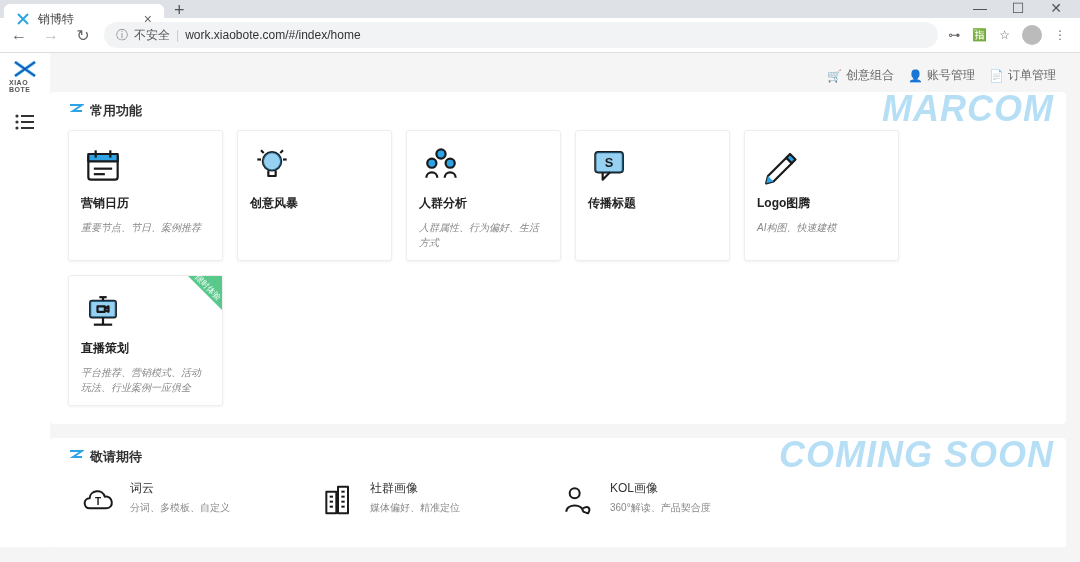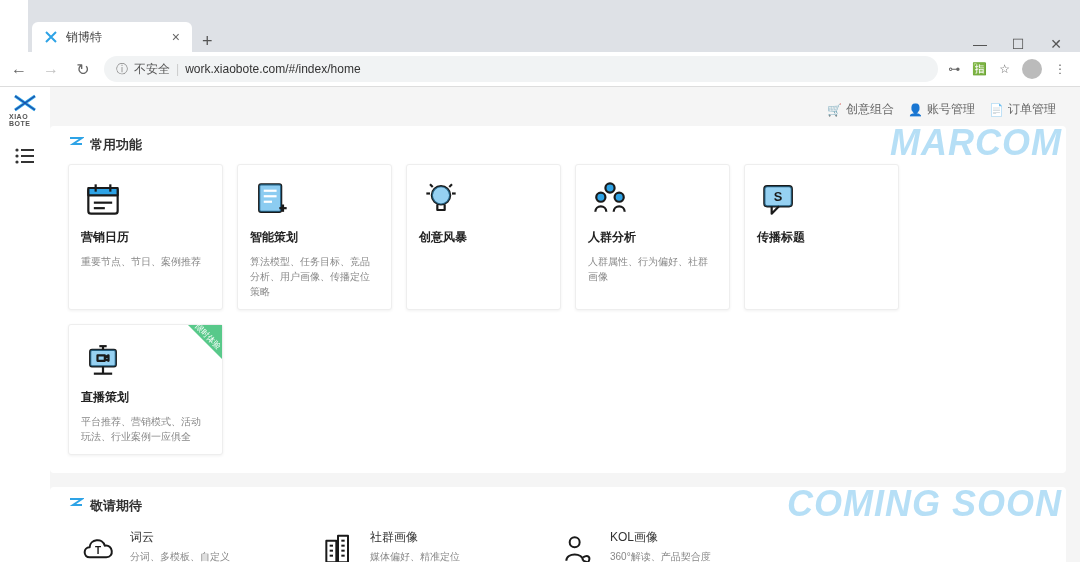--- a/index.html
+++ b/index.html
@@ -1,20 +1,20 @@
 <!DOCTYPE html>
 <html><head>
   <meta charset="utf-8">
   <style>
     * { margin: 0; padding: 0; box-sizing: border-box; }
     body { font-family: -apple-system, BlinkMacSystemFont, "Segoe UI", Arial, sans-serif; background: #f5f5f5; font-size: 12px; color: #333; }
 
     
     .browser-chrome { background: #fff; border-bottom: 1px solid #ddd; }
-    .tab-bar { display: flex; align-items: flex-end; height: 52px; padding: 0 4px; background: #dee1e6; margin-left: 28px; }
+    .tab-bar { display: flex; align-items: flex-start; height: 18px; padding: 0 4px; background: #dee1e6; }
     .tab { display: flex; align-items: center; gap: 8px; background: #fff; height: 30px; padding: 0 12px; border-radius: 6px 6px 0 0; margin-top: 4px; min-width: 160px; }
     .tab-favicon { width: 14px; height: 14px; display: flex; align-items: center; justify-content: center; }
     .tab-title { font-size: 12px; color: #444; flex: 1; }
     .tab-close { color: #666; font-size: 14px; cursor: pointer; }
     .new-tab { color: #555; font-size: 18px; padding: 0 10px; cursor: pointer; }
     .window-controls { margin-left: auto; display: flex; gap: 18px; padding-right: 10px; color: #555; }
     .window-controls span { display: inline-flex; width: 20px; justify-content: center; cursor: pointer; font-size: 14px; }
 
     .addr-bar { display: flex; align-items: center; height: 34px; padding: 0 8px; gap: 10px; }
     .nav-btn { width: 22px; height: 22px; display: flex; align-items: center; justify-content: center; color: #666; cursor: pointer; font-size: 16px; }
@@ -28,31 +28,31 @@
     .app { display: flex; height: calc(562px - 68px); }
     .sidebar { width: 50px; background: #fff; display: flex; flex-direction: column; align-items: center; padding-top: 6px; gap: 18px; }
     .logo { width: 32px; height: 36px; display: flex; flex-direction: column; align-items: center; }
     .menu-toggle { color: #333; cursor: pointer; }
 
     .main { flex: 1; padding: 10px 14px 14px 0; overflow: auto; background: #f5f5f5; }
     .top-links { display: flex; justify-content: flex-end; gap: 14px; padding: 4px 10px 8px; font-size: 12px; color: #666; }
     .top-links .tl { display: inline-flex; align-items: center; gap: 4px; cursor: pointer; }
 
     .panel { background: #fff; border-radius: 4px; padding: 10px 18px 18px; margin-bottom: 14px; position: relative; }
-    .panel-title-row { display: flex; align-items: flex-start; gap: 6px; margin-bottom: 10px; }
+    .panel-title-row { display: flex; align-items: center; gap: 6px; margin-bottom: 10px; }
     .panel-arrow { color: #2ea3e6; }
     .panel-title { font-size: 13px; font-weight: 600; }
 
-    .watermark { position: absolute; right: 4px; top: -4px; font-size: 36px; font-weight: 800; font-style: italic; color: rgba(46,163,230,0.35); letter-spacing: 1px; pointer-events: none; white-space: nowrap; }
+    .watermark { position: absolute; right: 12px; top: -4px; font-size: 36px; font-weight: 800; font-style: italic; color: rgba(46,163,230,0.35); letter-spacing: 1px; pointer-events: none; white-space: nowrap; }
 
     .cards { display: flex; flex-wrap: wrap; gap: 14px; }
     .card { width: 155px; min-height: 118px; background: #fff; border: 1px solid #eee; box-shadow: 0 1px 3px rgba(0,0,0,0.06); border-radius: 3px; padding: 12px 12px 10px; cursor: pointer; position: relative; display: flex; flex-direction: column; gap: 8px; }
     .card-icon { height: 44px; display: flex; align-items: center; }
     .card-title { font-size: 12px; font-weight: 700; color: #222; }
-    .card-desc { font-size: 10px; color: #888; line-height: 1.5; }
+    .card-desc { font-size: 10px; color: #888; line-height: 1.5; font-style: italic; }
     .ribbon { position: absolute; top: 0; right: 0; width: 0; height: 0; border-style: solid; border-width: 0 34px 34px 0; border-color: transparent #58c98a transparent transparent; }
     .ribbon-text { position: absolute; top: 6px; right: -2px; transform: rotate(45deg); font-size: 8px; color: #fff; }
 
     .coming-items { display: flex; gap: 40px; padding: 4px 10px 10px; }
     .coming-item { display: flex; align-items: flex-start; gap: 12px; min-width: 200px; }
     .ci-icon { width: 40px; height: 40px; flex-shrink: 0; }
     .ci-title { font-size: 12px; font-weight: 400; margin-bottom: 4px; }
     .ci-desc { font-size: 10px; color: #888; }
 
     svg { display: block; }
@@ -157,35 +157,20 @@
                 <line x1="14" y1="28" x2="34" y2="28" stroke="#1a1a1a" stroke-width="2.4" fill="none" stroke-linejoin="round"></line>
                 <line x1="14" y1="34" x2="26" y2="34" stroke="#1a1a1a" stroke-width="2.4" fill="none" stroke-linejoin="round"></line>
               </svg>
             </div>
     <div class="card-title">营销日历</div>
     <div class="card-desc">重要节点、节日、案例推荐</div>
           </div>
           <div class="card">
     <div class="card-icon">
               <svg width="44" height="44" viewBox="0 0 48 48">
-                <rect x="10" y="8" width="24" height="30" rx="2" stroke="#1a1a1a" stroke-width="2.4" fill="none" stroke-linejoin="round"></rect>
-                <rect x="10" y="8" width="24" height="30" rx="2" fill="#2ea3e6" opacity=".55"></rect>
-                <line x1="15" y1="15" x2="29" y2="15" stroke="#fff" stroke-width="2.4"></line>
-                <line x1="15" y1="21" x2="29" y2="21" stroke="#fff" stroke-width="2.4"></line>
-                <line x1="15" y1="27" x2="24" y2="27" stroke="#fff" stroke-width="2.4"></line>
-                <line x1="32" y1="34" x2="40" y2="34" stroke="#1a1a1a" stroke-width="2.4" fill="none" stroke-linejoin="round"></line>
-                <line x1="36" y1="30" x2="36" y2="38" stroke="#1a1a1a" stroke-width="2.4" fill="none" stroke-linejoin="round"></line>
-              </svg>
-            </div>
-    <div class="card-title">智能策划</div>
-    <div class="card-desc">算法模型、任务目标、竞品分析、用户画像、传播定位策略</div>
-          </div>
-          <div class="card">
-    <div class="card-icon">
-              <svg width="44" height="44" viewBox="0 0 48 48">
                 <circle cx="24" cy="20" r="10" stroke="#1a1a1a" stroke-width="2.4" fill="none" stroke-linejoin="round"></circle>
                 <circle cx="24" cy="20" r="10" fill="#2ea3e6" opacity=".5"></circle>
                 <path d="M20 30 L20 36 L28 36 L28 30" stroke="#1a1a1a" stroke-width="2.4" fill="none" stroke-linejoin="round"></path>
                 <line x1="8" y1="18" x2="12" y2="18" stroke="#1a1a1a" stroke-width="2.4" fill="none" stroke-linejoin="round"></line>
                 <line x1="36" y1="18" x2="40" y2="18" stroke="#1a1a1a" stroke-width="2.4" fill="none" stroke-linejoin="round"></line>
                 <line x1="12" y1="8" x2="15" y2="11" stroke="#1a1a1a" stroke-width="2.4" fill="none" stroke-linejoin="round"></line>
                 <line x1="33" y1="11" x2="36" y2="8" stroke="#1a1a1a" stroke-width="2.4" fill="none" stroke-linejoin="round"></line>
               </svg>
             </div>
     <div class="card-title">创意风暴</div>
@@ -197,32 +182,44 @@
                 <circle cx="24" cy="12" r="5" stroke="#1a1a1a" stroke-width="2.4" fill="none" stroke-linejoin="round"></circle>
                 <circle cx="14" cy="22" r="5" fill="#2ea3e6"></circle>
                 <circle cx="14" cy="22" r="5" stroke="#1a1a1a" stroke-width="2.4" fill="none" stroke-linejoin="round"></circle>
                 <circle cx="34" cy="22" r="5" fill="#2ea3e6"></circle>
                 <circle cx="34" cy="22" r="5" stroke="#1a1a1a" stroke-width="2.4" fill="none" stroke-linejoin="round"></circle>
                 <path d="M8 38 C8 30 20 30 20 38" stroke="#1a1a1a" stroke-width="2.4" fill="none" stroke-linejoin="round"></path>
                 <path d="M28 38 C28 30 40 30 40 38" stroke="#1a1a1a" stroke-width="2.4" fill="none" stroke-linejoin="round"></path>
               </svg>
             </div>
     <div class="card-title">人群分析</div>
-    <div class="card-desc">人群属性、行为偏好、社群画像</div>
+    <div class="card-desc">人群属性、行为偏好、生活方式</div>
           </div>
           <div class="card">
     <div class="card-icon">
               <svg width="44" height="44" viewBox="0 0 48 48">
                 <rect x="8" y="10" width="30" height="22" rx="3" stroke="#1a1a1a" stroke-width="2.4" fill="none" stroke-linejoin="round"></rect>
                 <rect x="8" y="10" width="30" height="22" rx="3" fill="#2ea3e6" opacity=".5"></rect>
                 <path d="M16 32 L16 40 L24 32" stroke="#1a1a1a" stroke-width="2.4" fill="none" stroke-linejoin="round"></path>
                 <text x="23" y="26" font-size="14" font-weight="700" text-anchor="middle" fill="#1a1a1a">S</text>
               </svg>
             </div>
     <div class="card-title">传播标题</div>
+          </div>
+          <div class="card">
+    <div class="card-icon">
+              <svg width="44" height="44" viewBox="0 0 48 48">
+                <path d="M12 36 L32 16 L38 22 L18 42 L10 44 Z" stroke="#1a1a1a" stroke-width="2.4" fill="none" stroke-linejoin="round"></path>
+                <path d="M32 16 L38 22 L42 18 L36 12 Z" fill="#2ea3e6"></path>
+                <path d="M32 16 L38 22 L42 18 L36 12 Z" stroke="#1a1a1a" stroke-width="2.4" fill="none" stroke-linejoin="round"></path>
+                <path d="M10 44 L12 36 L18 42 Z" fill="#2ea3e6"></path>
+              </svg>
+            </div>
+    <div class="card-title">Logo图腾</div>
+    <div class="card-desc">AI构图、快速建模</div>
           </div>
           <div class="card">
             <div class="ribbon"></div>
             <div class="ribbon-text">限时体验</div>
     <div class="card-icon">
               <svg width="44" height="44" viewBox="0 0 48 48">
                 <rect x="10" y="14" width="28" height="18" rx="2" stroke="#1a1a1a" stroke-width="2.4" fill="none" stroke-linejoin="round"></rect>
                 <rect x="10" y="14" width="28" height="18" rx="2" fill="#2ea3e6" opacity=".5"></rect>
                 <rect x="18" y="20" width="8" height="6" stroke="#1a1a1a" stroke-width="2.4" fill="none" stroke-linejoin="round"></rect>
                 <path d="M26 22 L30 20 L30 26 L26 24" stroke="#1a1a1a" stroke-width="2.4" fill="none" stroke-linejoin="round"></path>

